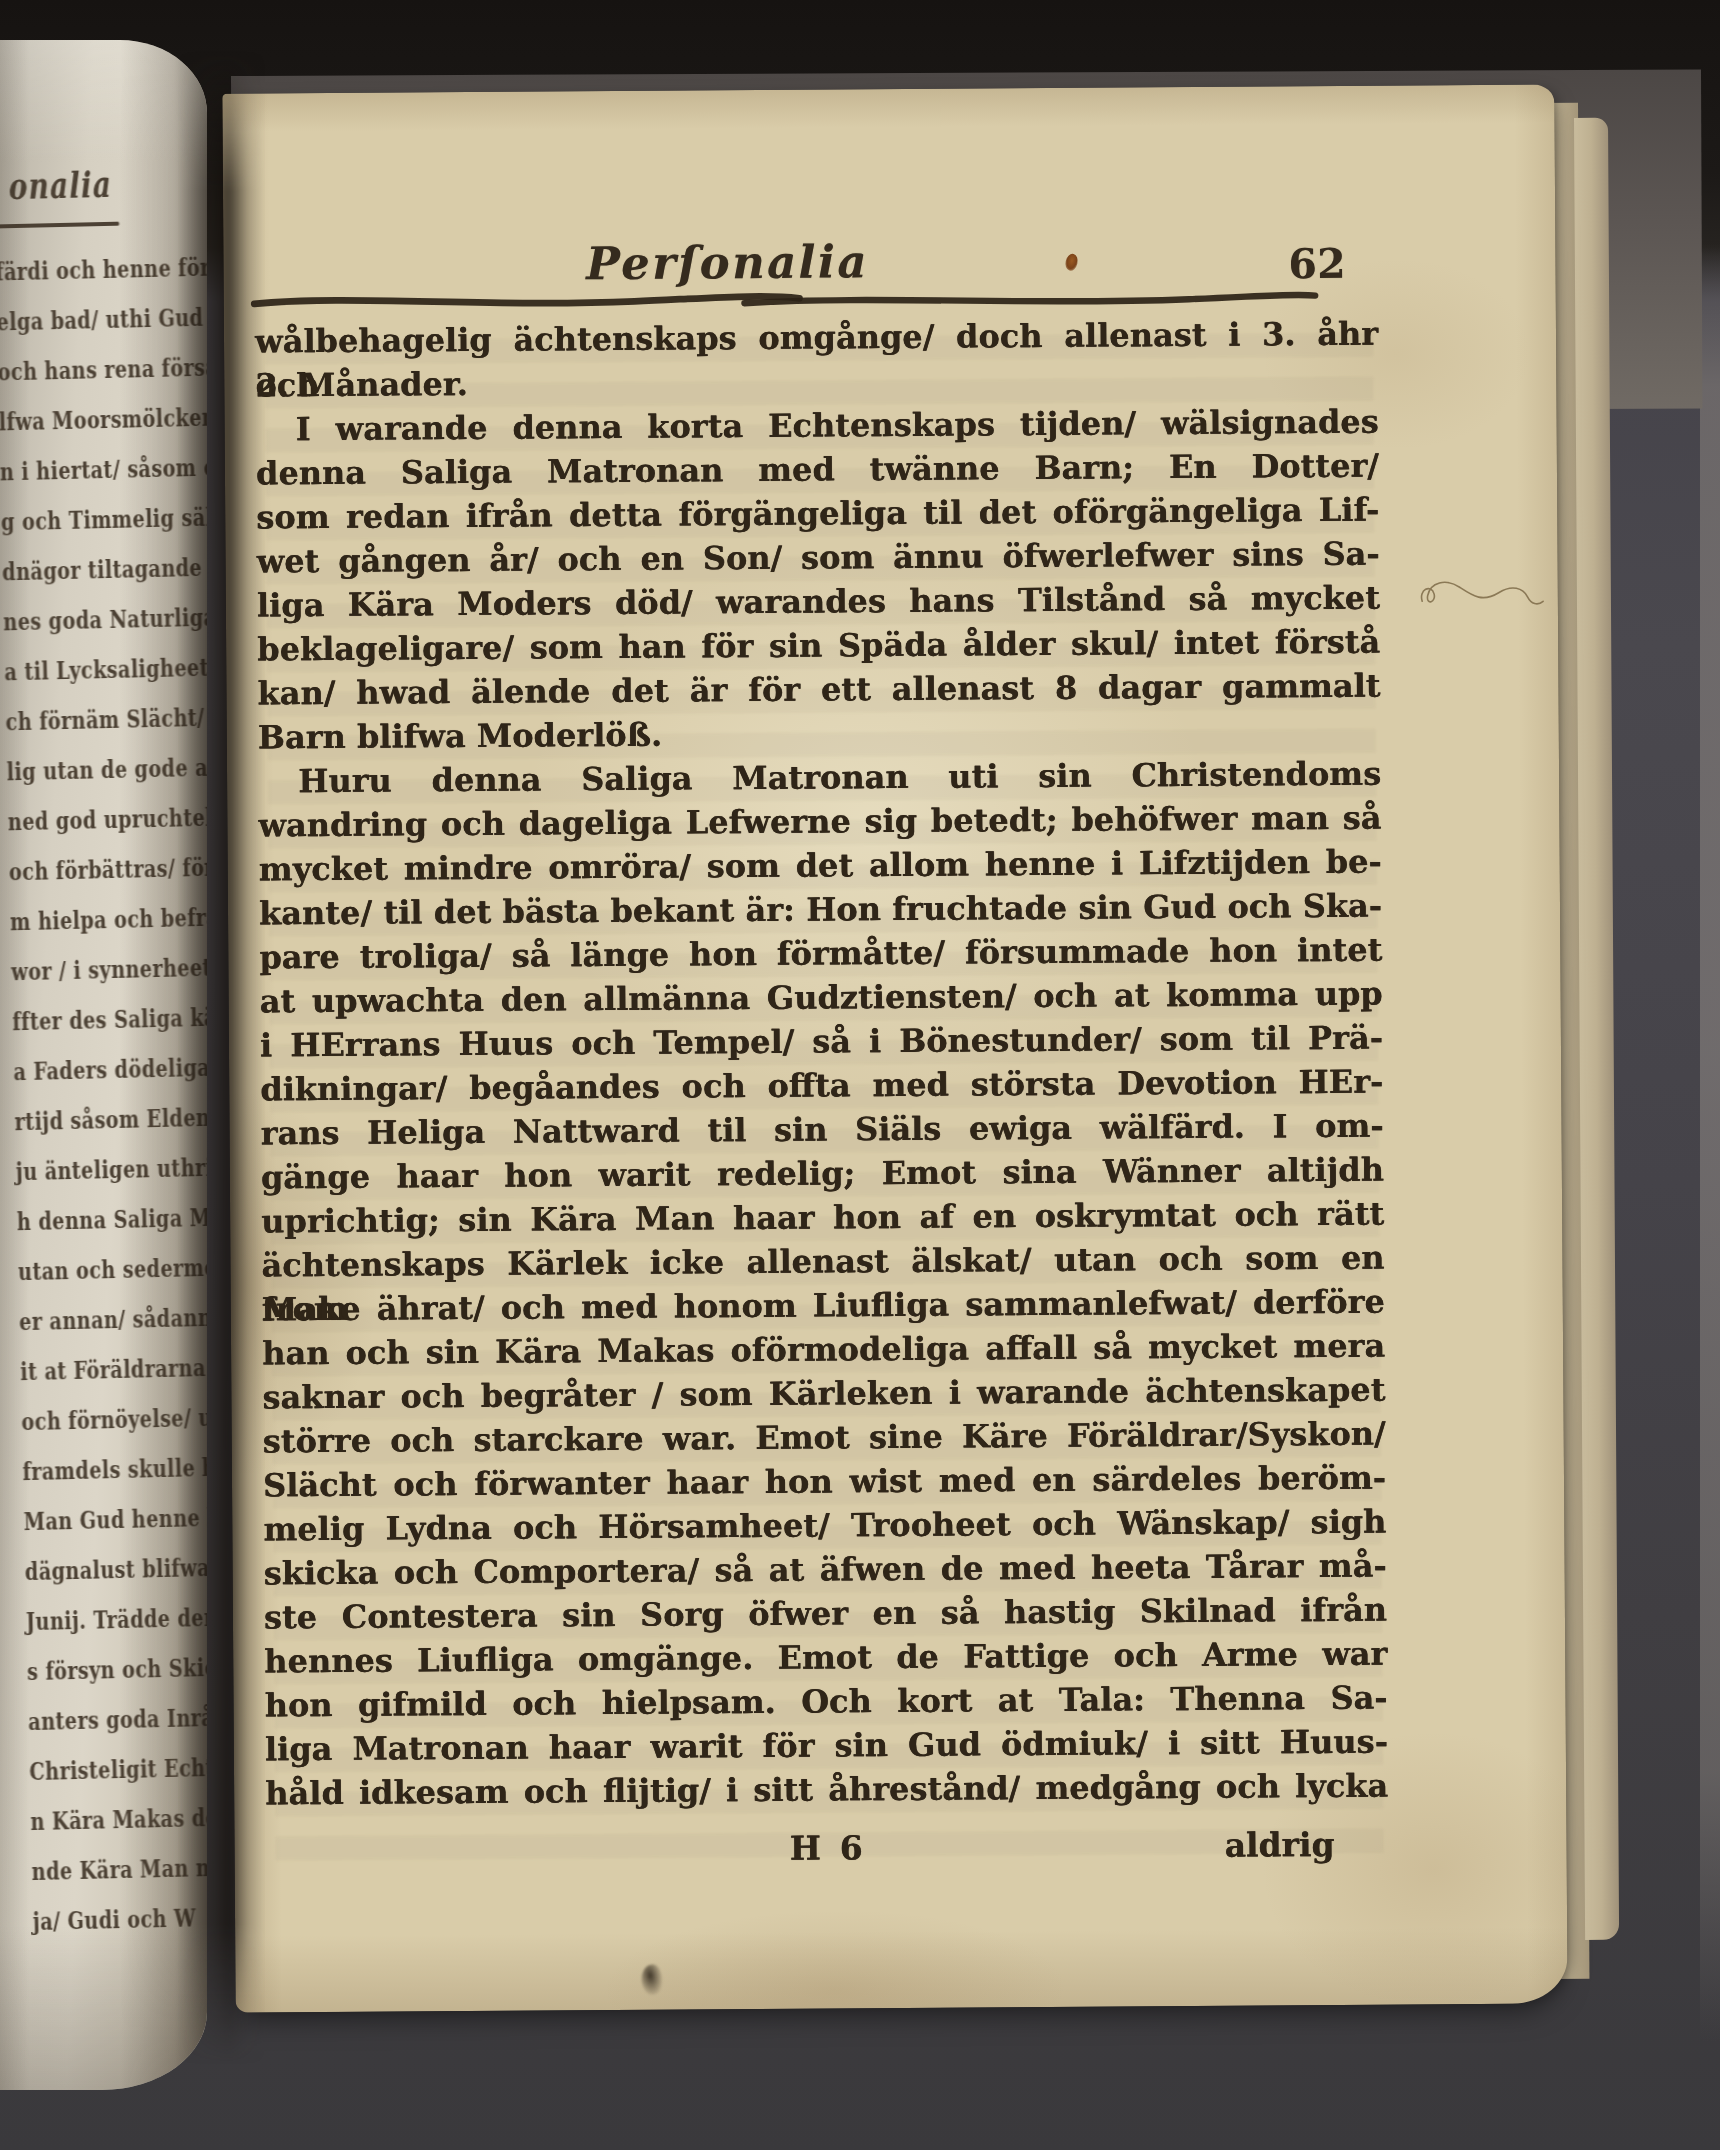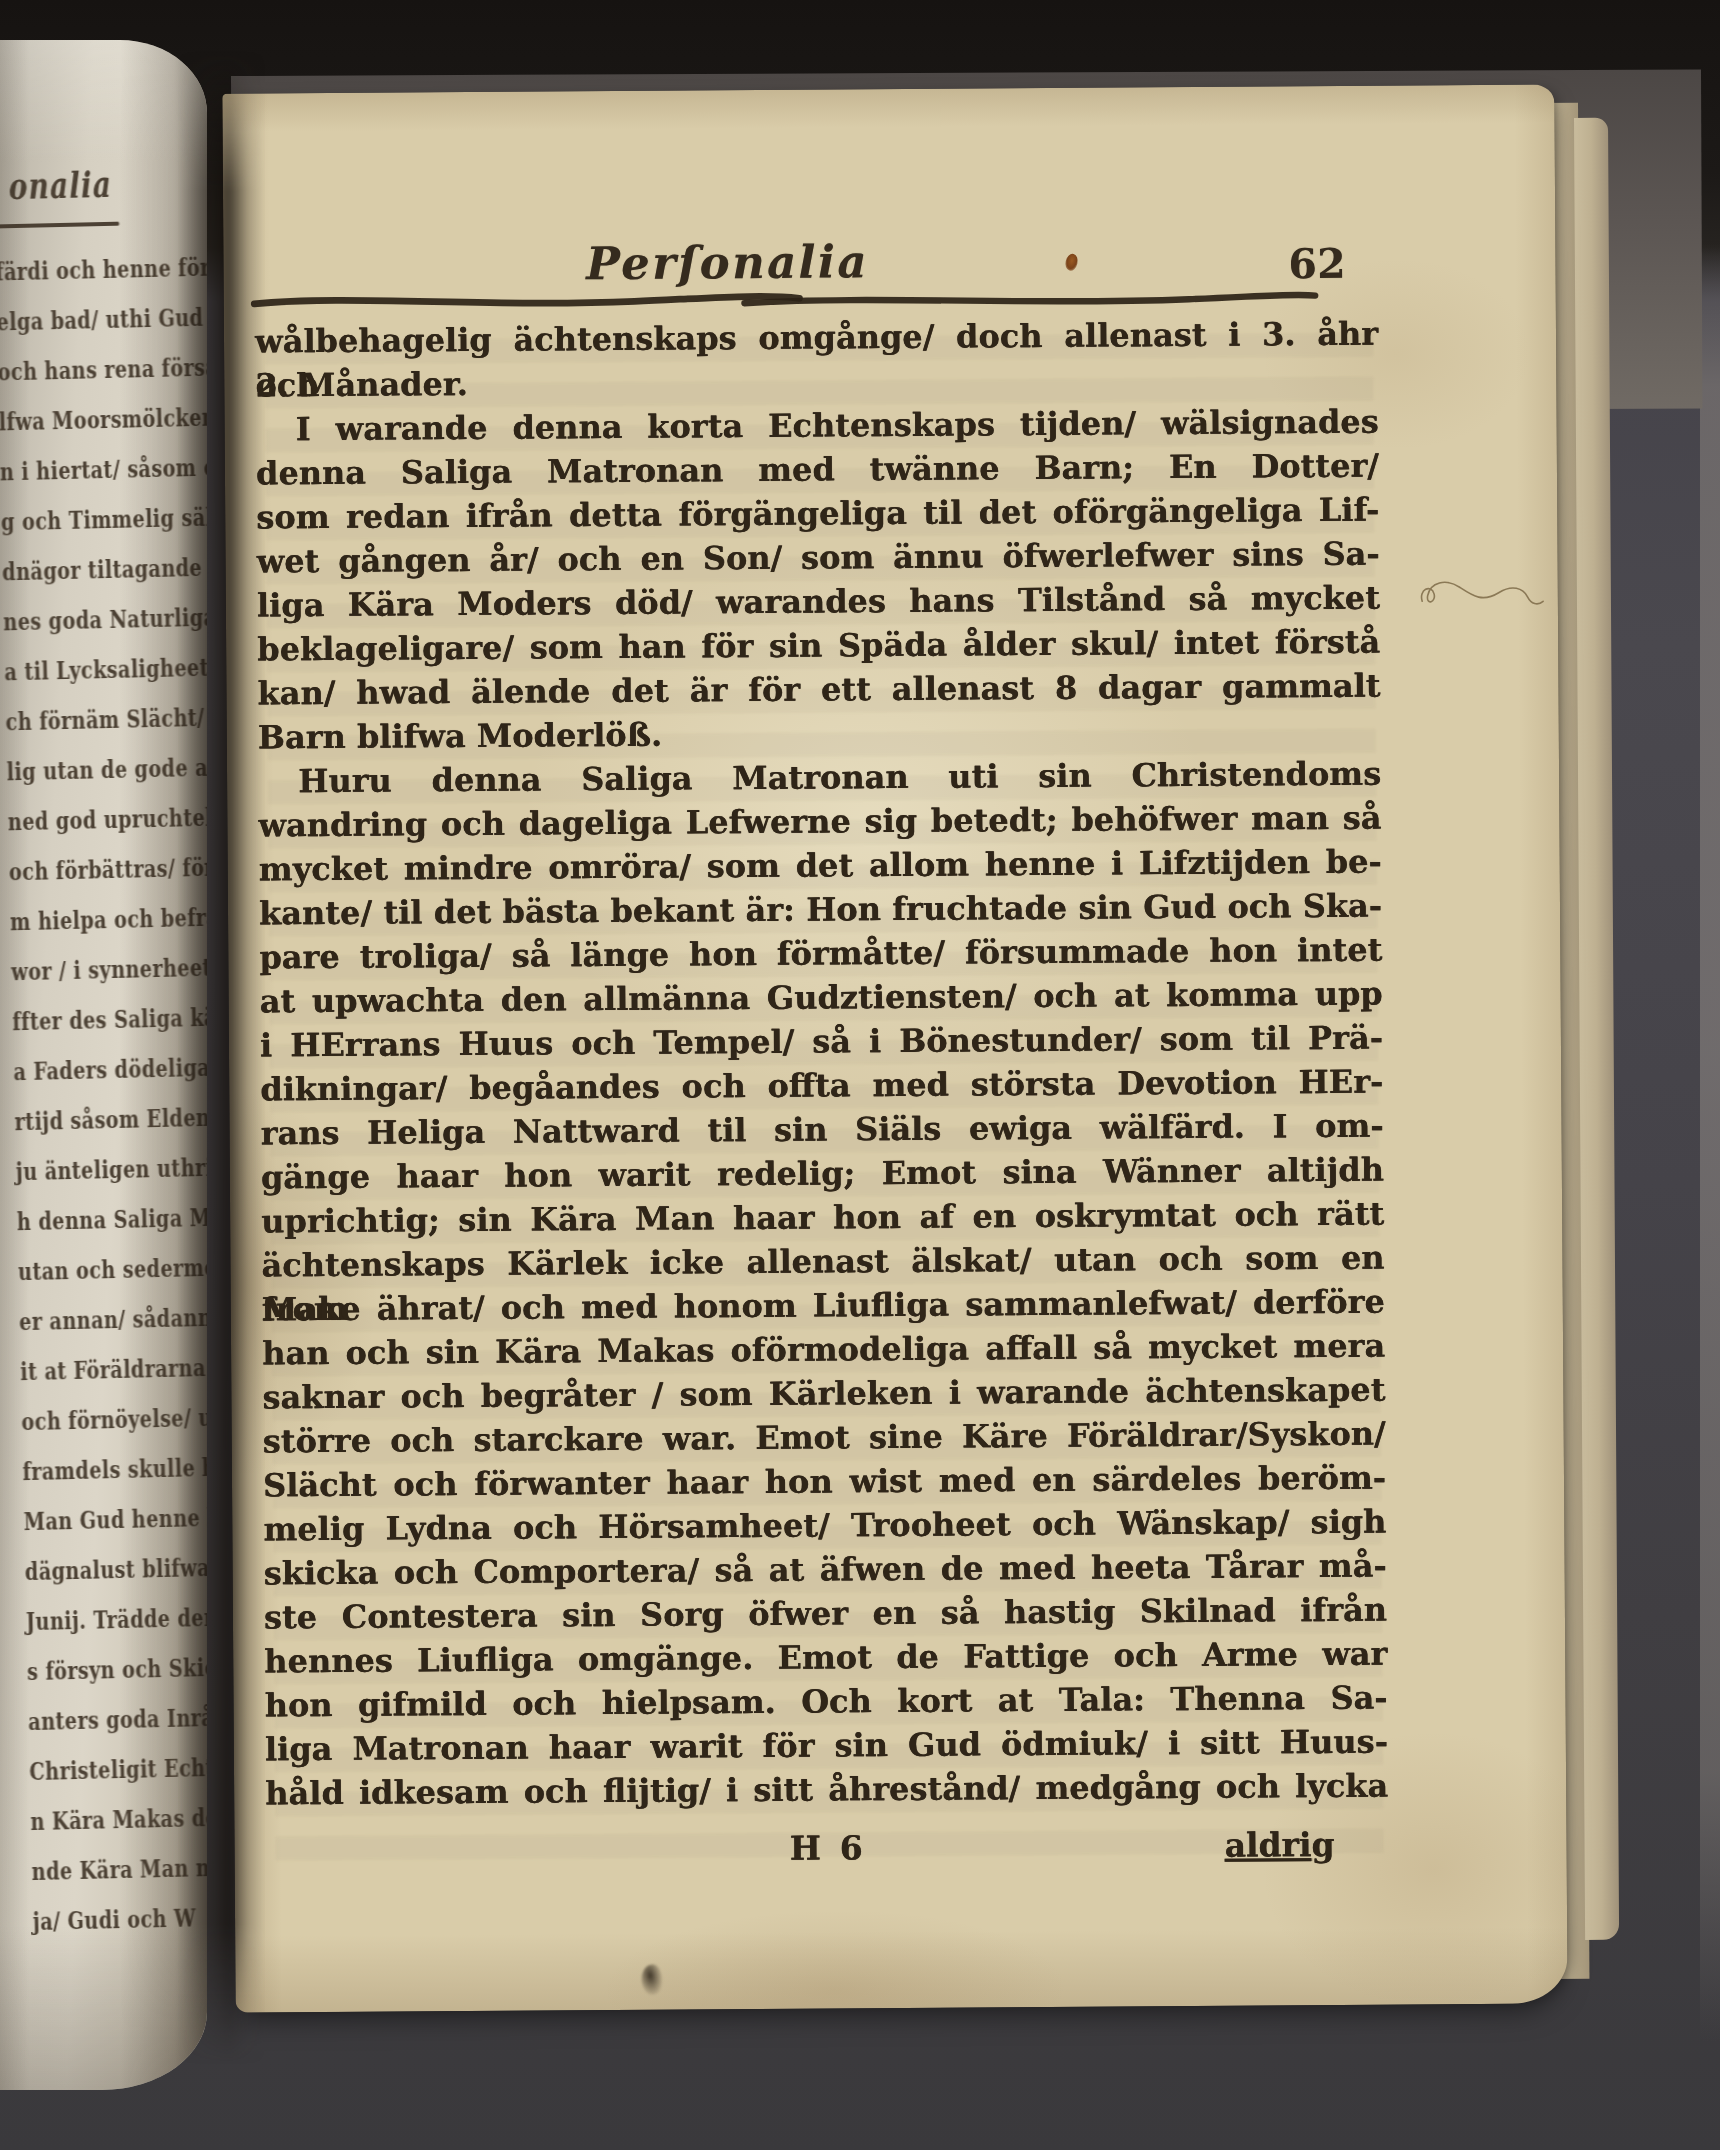--- a/index.html
+++ b/index.html
@@ -110,21 +110,21 @@
   }
   .mp-line{height:44px;overflow:visible;}
   .mp-line.just{text-align:justify;text-align-last:justify;text-justify:inter-word;}
   .mp-line.indent{text-indent:40px;}
   .mp-footer{
     position:absolute;left:31px;top:1739px;width:1123px;height:50px;
     font-size:33px;font-weight:700;
     text-shadow:0.3px 0 0 rgba(47,37,24,0.85),0 0 0.9px rgba(47,37,24,0.28);
   }
   .mp-sig{position:absolute;left:524px;letter-spacing:3.7px;}
-  .mp-catch{position:absolute;right:54px;text-decoration:underline;}
+  .mp-catch{position:absolute;right:54px;}
   .fleck{
     position:absolute;left:842px;top:166px;width:12px;height:17.4px;
     transform:rotate(14deg);border-radius:50%;
     background:radial-gradient(ellipse at 50% 40%,#9a5a22 0%,#7b431a 55%,rgba(123,67,26,0) 100%);
   }
   .hair{position:absolute;left:1189px;top:482px;width:142px;height:55px;}
   .smudge{
     position:absolute;left:406px;top:1874px;width:21px;height:30px;
     transform:rotate(-10deg);border-radius:60% 40% 55% 45%;filter:blur(0.9px);
     background:radial-gradient(ellipse at 45% 35%,rgba(40,32,22,0.85),rgba(40,32,22,0.2) 60%,rgba(40,32,22,0) 78%);

